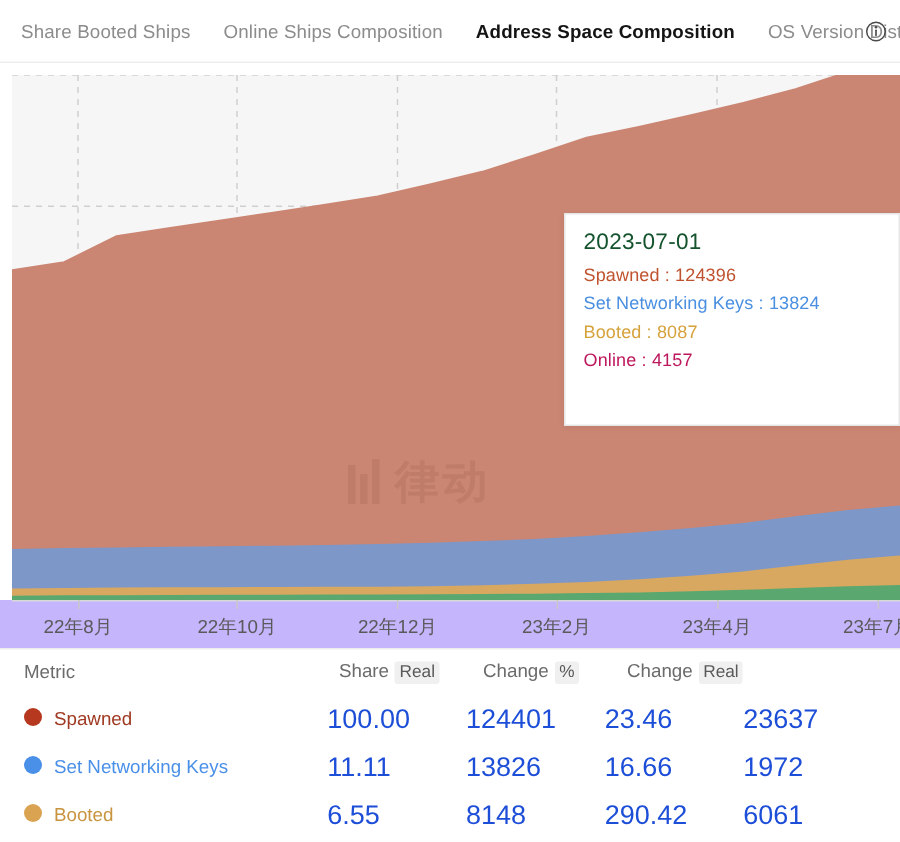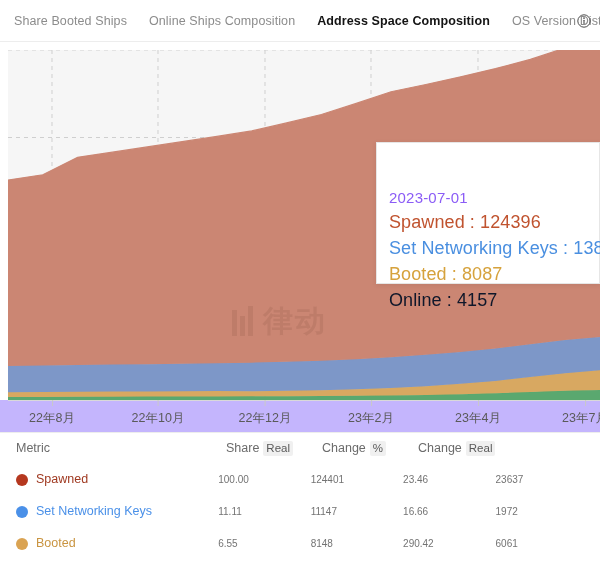--- a/index.html
+++ b/index.html
@@ -65,35 +65,35 @@
   .wm-logo .zh{font-size:19px;font-weight:bold;color:#f2f2f2;letter-spacing:0px;
     text-shadow:0 0 1px rgba(0,0,0,.08);}
 
   
   .tooltip{
     position:absolute;left:376px;top:100px;width:224px;height:142px;
     background:#fff;border:1px solid #e6e6e6;box-sizing:border-box;
     padding:10px 0 0 12px;
     box-shadow:0 1px 5px rgba(0,0,0,.08);
   }
-  .tt-date{font-size:15px;color:#8b5cf6;margin-bottom:6px;letter-spacing:.2px;margin-top:36px;}
-  .tt-row{font-size:18px;margin-bottom:5px;white-space:nowrap;letter-spacing:.1px;}
+  .tt-date{font-size:15px;color:#14532d;margin-bottom:6px;letter-spacing:.2px;}
+  .tt-row{font-size:12px;margin-bottom:5px;white-space:nowrap;letter-spacing:.1px;}
 
   
   .table{
     position:absolute;left:0;top:432px;width:600px;height:129px;
     background:#fff;border-top:1px solid #ededed;overflow:hidden;
   }
   .trow{
     display:flex;align-items:center;height:32px;padding:0 12px 0 16px;
     box-sizing:border-box;
   }
   .thead{height:30px;}
-  .c-metric{width:210px;display:flex;align-items:flex-end;}
-  .c-num{width:96px;font-size:10px;color:#737373;}
+  .c-metric{width:210px;display:flex;align-items:flex-start;}
+  .c-num{width:96px;font-size:18px;color:#1d4ed8;}
   .thead .c-metric,.thead .c-num{font-size:12.5px;color:#6b6b6b;}
   .badge{
     display:inline-block;background:#f0f0f0;color:#595959;border-radius:2px;
     padding:0 3px;margin-left:4px;font-size:11.5px;line-height:15px;
   }
   .dot{width:12px;height:12px;border-radius:50%;margin-right:8px;flex:none;}
   .mlabel{font-size:12.5px;white-space:nowrap;}
   .row-online{opacity:1;}
 </style>
 </head>
@@ -160,21 +160,21 @@
       </div>
 
       <div class="tt-row" style="color:#4a8fe0">
         <span>Set Networking Keys</span><span> : </span><span>13824</span>
       </div>
 
       <div class="tt-row" style="color:#d6a23c">
         <span>Booted</span><span> : </span><span>8087</span>
       </div>
 
-      <div class="tt-row" style="color:#0f172a">
+      <div class="tt-row" style="color:#be185d">
         <span>Online</span><span> : </span><span>4157</span>
       </div>
     </div>
 
     <div class="axis-row">
       <div class="axis-base"></div>
       <div class="axis-tick" style="left:52px">
         <span class="mark"></span>
         <span>22年8月</span>
       </div>
@@ -228,21 +228,21 @@
       <div class="c-num">23.46</div>
       <div class="c-num">23637</div>
     </div>
 
     <div class="trow">
       <div class="c-metric">
         <span class="dot" style="background:#4a90e8"></span>
         <span class="mlabel" style="color:#4a90e8">Set Networking Keys</span>
       </div>
       <div class="c-num">11.11</div>
-      <div class="c-num">11147</div>
+      <div class="c-num">13826</div>
       <div class="c-num">16.66</div>
       <div class="c-num">1972</div>
     </div>
 
     <div class="trow">
       <div class="c-metric">
         <span class="dot" style="background:#daa352"></span>
         <span class="mlabel" style="color:#c99440">Booted</span>
       </div>
       <div class="c-num">6.55</div>

